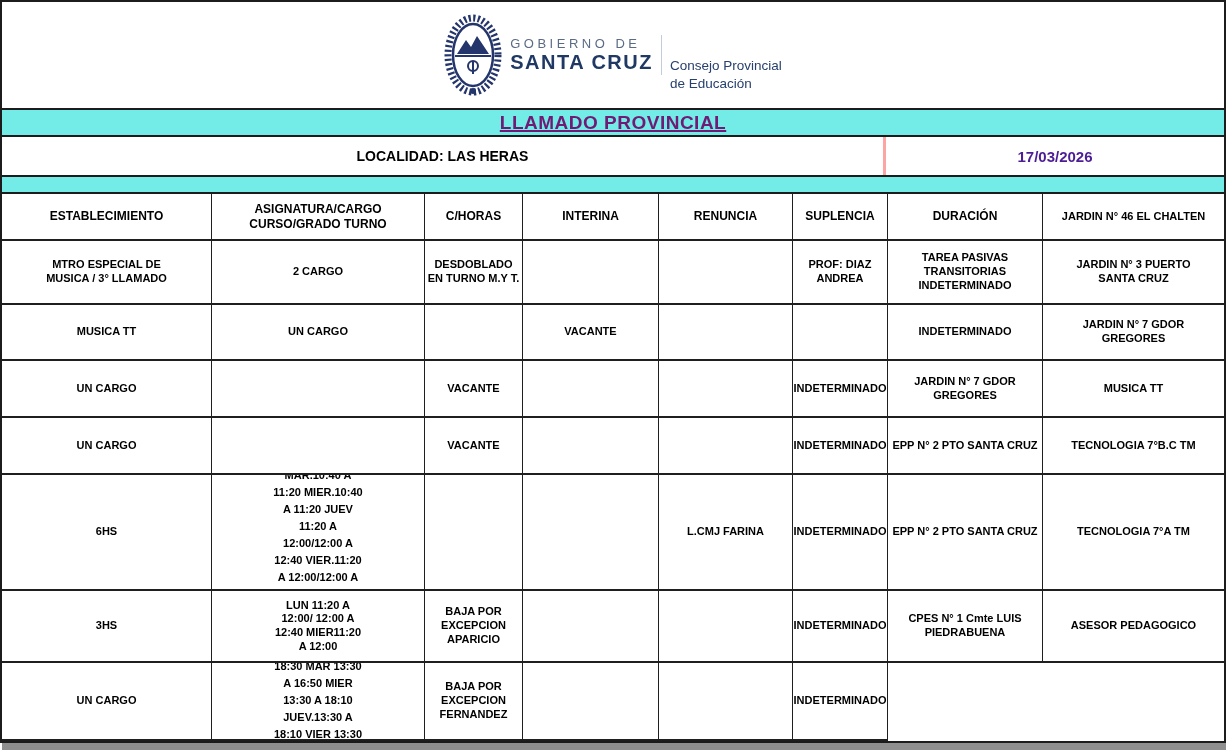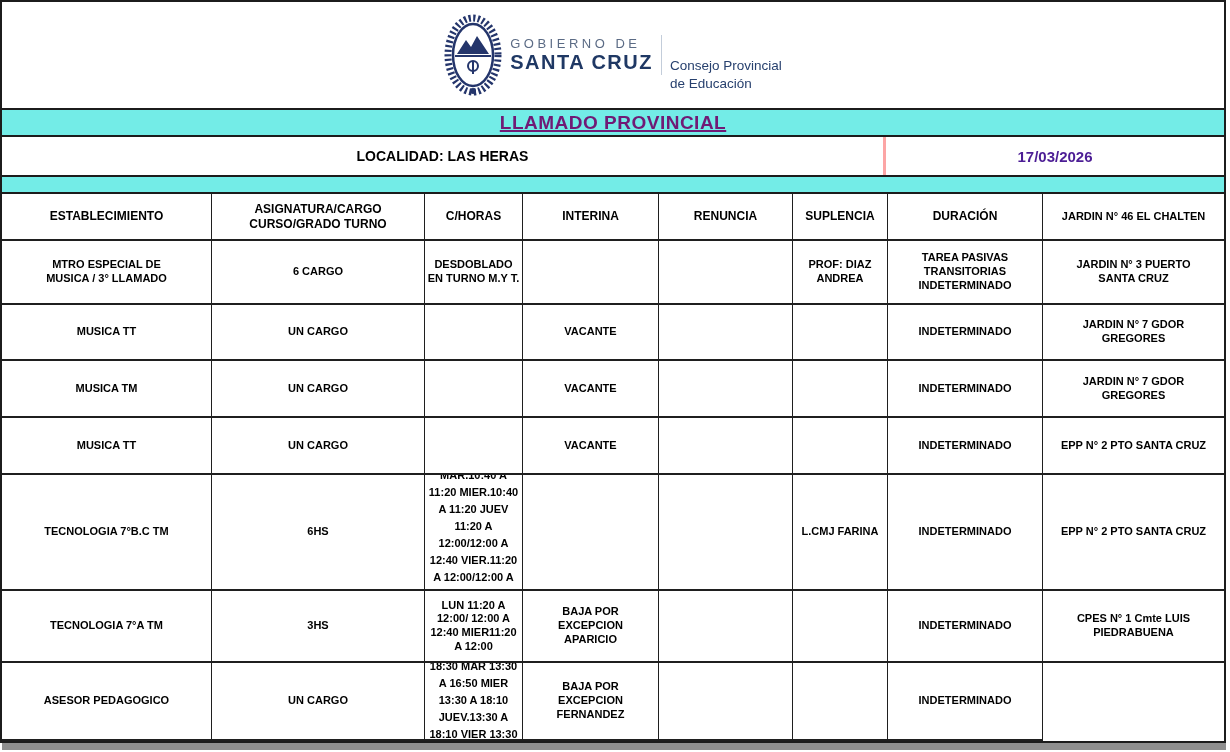--- a/index.html
+++ b/index.html
@@ -127,21 +127,21 @@
 CURSO/GRADO TURNO</div>
     <div class="cell hdr">C/HORAS</div>
     <div class="cell hdr">INTERINA</div>
     <div class="cell hdr">RENUNCIA</div>
     <div class="cell hdr">SUPLENCIA</div>
     <div class="cell hdr">DURACIÓN</div>
 
     <div class="cell">JARDIN N° 46 EL CHALTEN</div>
     <div class="cell">MTRO ESPECIAL DE
 MUSICA / 3° LLAMADO</div>
-    <div class="cell">6 CARGO</div>
+    <div class="cell">2 CARGO</div>
     <div class="cell">DESDOBLADO
 EN TURNO M.Y T.</div>
     <div class="cell"></div>
     <div class="cell"></div>
     <div class="cell">PROF: DIAZ ANDREA</div>
     <div class="cell">TAREA PASIVAS
 TRANSITORIAS
 INDETERMINADO</div>
 
     <div class="cell">JARDIN N° 3 PUERTO
@@ -149,21 +149,20 @@
     <div class="cell">MUSICA TT</div>
     <div class="cell">UN CARGO</div>
     <div class="cell"></div>
     <div class="cell">VACANTE</div>
     <div class="cell"></div>
     <div class="cell"></div>
     <div class="cell">INDETERMINADO</div>
 
     <div class="cell">JARDIN N° 7 GDOR
 GREGORES</div>
-    <div class="cell">MUSICA TM</div>
     <div class="cell">UN CARGO</div>
     <div class="cell"></div>
     <div class="cell">VACANTE</div>
     <div class="cell"></div>
     <div class="cell"></div>
     <div class="cell">INDETERMINADO</div>
 
     <div class="cell">JARDIN N° 7 GDOR
 GREGORES</div>
     <div class="cell">MUSICA TT</div>

